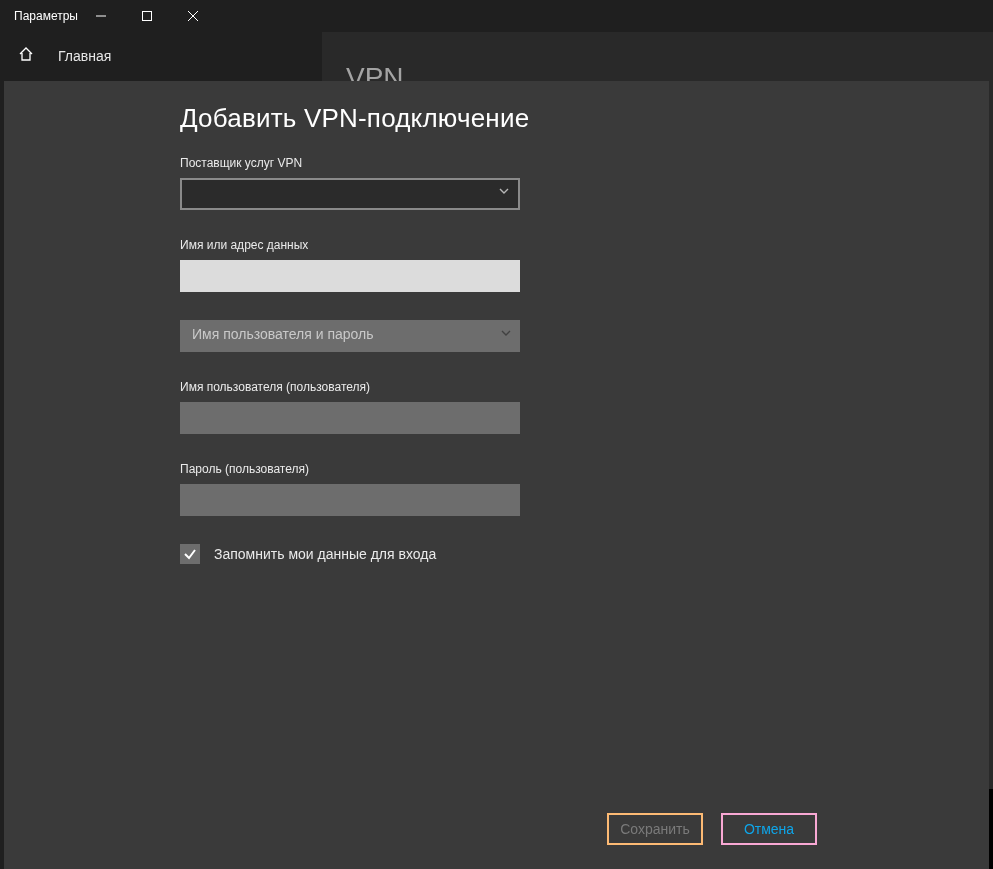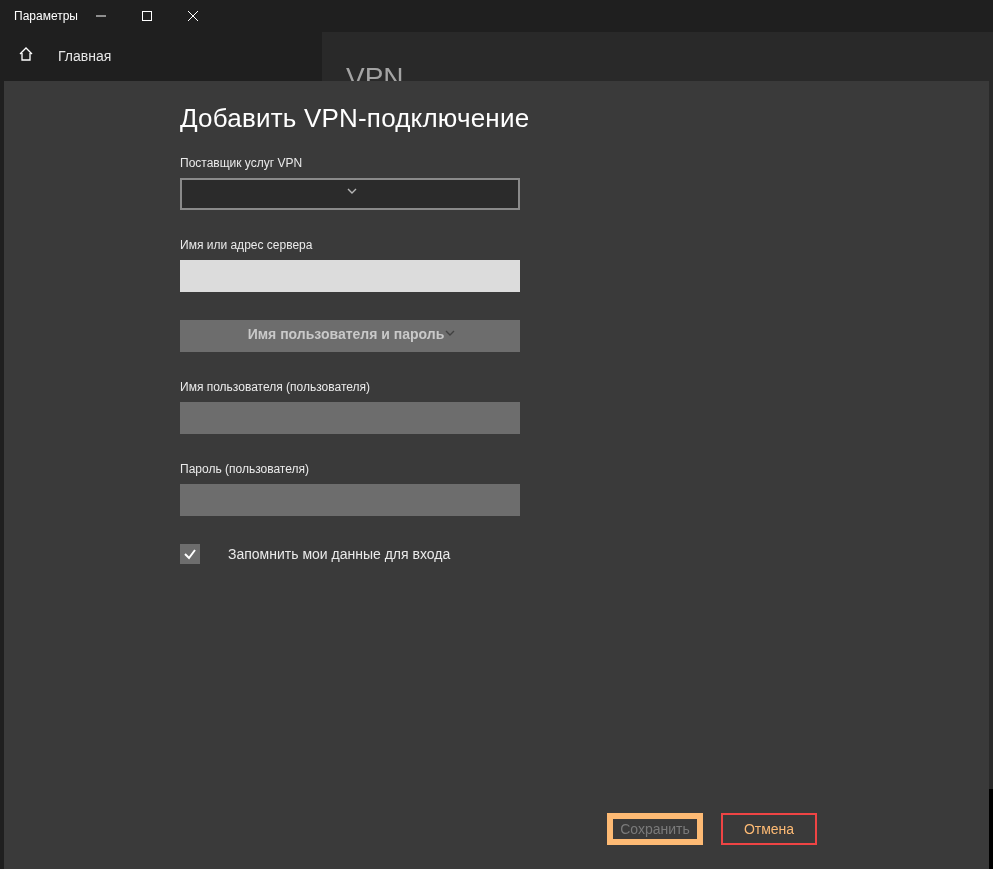--- a/index.html
+++ b/index.html
@@ -65,59 +65,59 @@
 
   .field-block { margin-bottom:28px; }
   .field-label { font-size:12px; color:#eaeaea; margin-bottom:8px; display:block; }
 
   .control {
     width:340px; height:32px;
     border:none; padding:0 10px; font-size:14px;
   }
   .select {
     width:340px; height:32px;
-    display:flex; align-items:center; justify-content:center;
-    padding:0 8px 4px 12px; font-size:14px;font-weight:bold;
+    display:flex; align-items:center; justify-content:space-between;
+    padding:0 8px 4px 12px; font-size:14px;
   }
   .select .chev { opacity:0.85; }
 
   
   .style-outline-dark {
     background:#2b2b2b; border:2px solid #8a8a8a; color:#fff;
   }
   .style-light {
     background:#dcdcdc; color:#000;
   }
   .style-muted {
     background:#6d6d6d; color:#c9c9c9;
   }
   .style-muted .placeholder { color:#c9c9c9; }
 
-  .check-row { display:flex; align-items:center; gap:28px; margin-top:2px; }
+  .check-row { display:flex; align-items:center; gap:14px; margin-top:2px; }
   .checkbox {
     width:20px; height:20px; background:#6d6d6d;
     display:flex; align-items:center; justify-content:center;
   }
   .checkbox svg { stroke:#fff; stroke-width:2; fill:none; }
   .check-label { font-size:14px; color:#eaeaea; }
 
   .button-row {
     position:absolute; right:172px; bottom:28px;
     display:flex; gap:18px;
   }
   .dlg-btn {
     width:96px; height:32px;
     display:flex; align-items:center; justify-content:center;
     font-size:14px;
   }
   .btn-disabled {
-    border:6px solid #fdba74; color:#7a7a7a; background:transparent;
+    border:2px solid #fdba74; color:#7a7a7a; background:transparent;
   }
   .btn-normal {
-    border:2px solid #ef4444; color:#fdba74; background:transparent;
+    border:2px solid #f9a8d4; color:#0ea5e9; background:transparent;
   }
 
   input.control { outline:none; }
 </style>
 </head>
 <body>
 
 <div class="win">
   <div class="titlebar">
     <div class="title-left">Параметры</div>
@@ -172,21 +172,21 @@
         <span class="chev">
           <svg width="12" height="12" viewBox="0 0 12 12">
               <path d="M2 4 L6 8 L10 4" fill="none" stroke="#cfcfcf" stroke-width="1.4"></path>
             </svg>
         </span>
       </div>
     </div>
 
 
     <div class="field-block">
-      <label class="field-label">Имя или адрес сервера</label>
+      <label class="field-label">Имя или адрес данных</label>
       <input class="control style-light" type="text" value="" style="">
     </div>
 
     <div class="field-block">
       <div class="select style-muted">
         <span class="placeholder">Имя пользователя и пароль</span>
         <span class="chev">
           <svg width="12" height="12" viewBox="0 0 12 12">
               <path d="M2 4 L6 8 L10 4" fill="none" stroke="#3a3a3a" stroke-width="1.4"></path>
             </svg>

